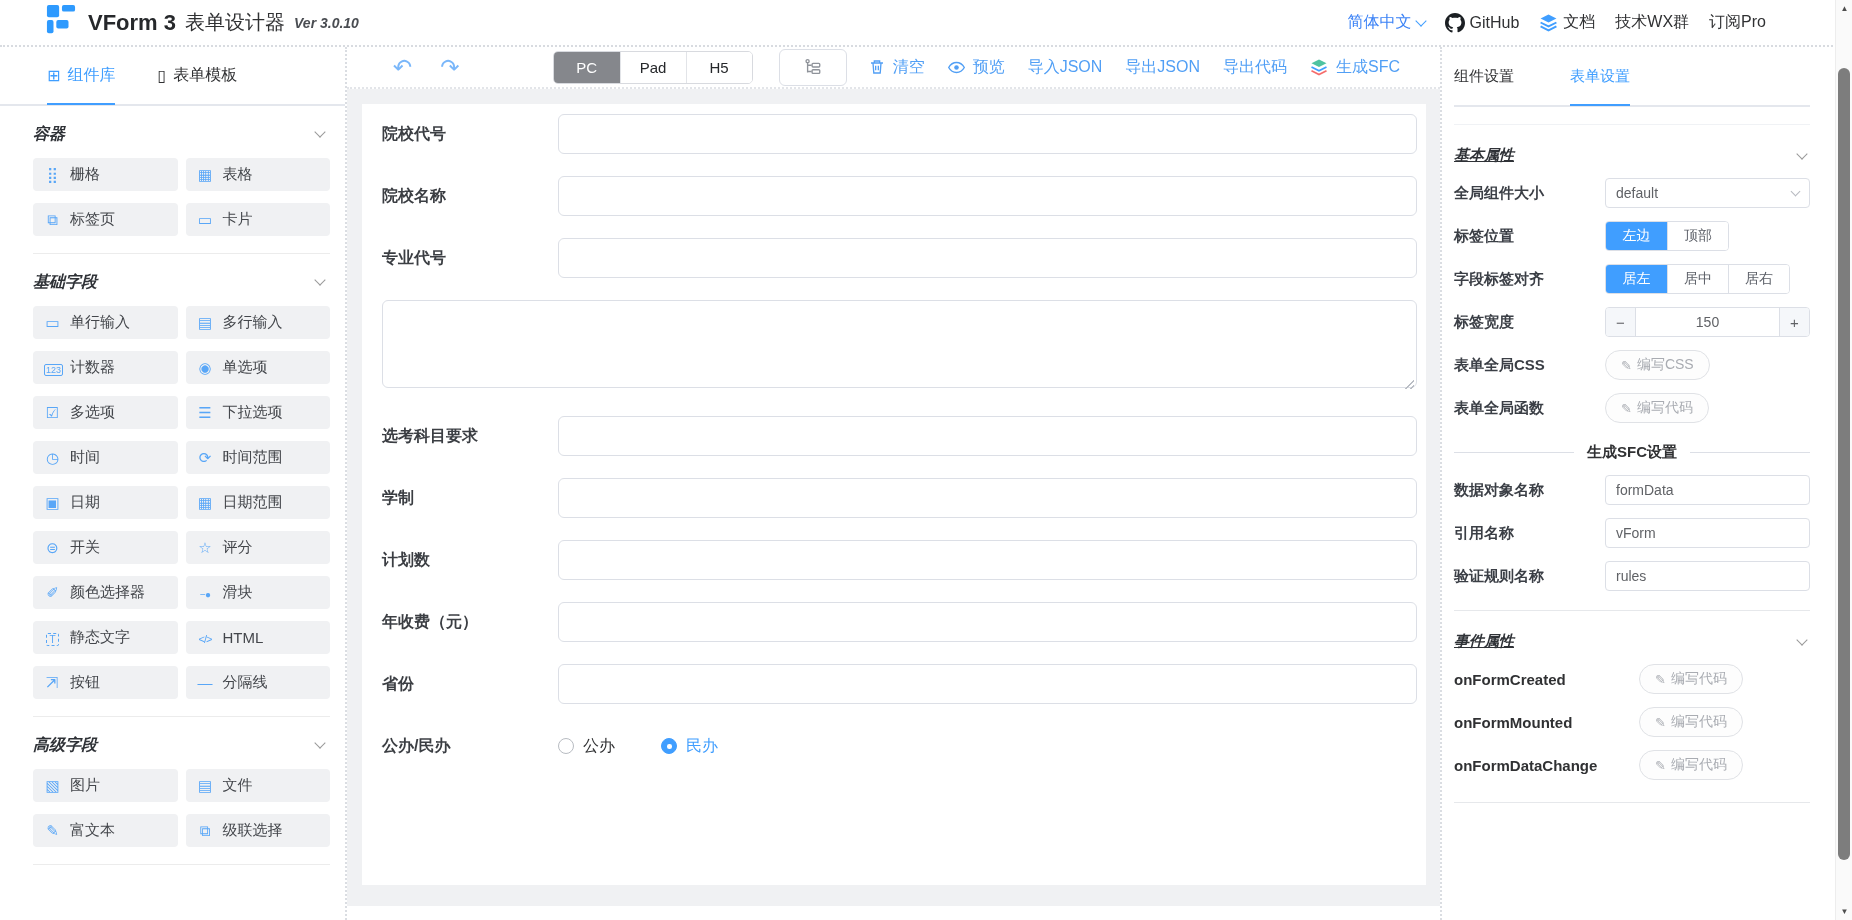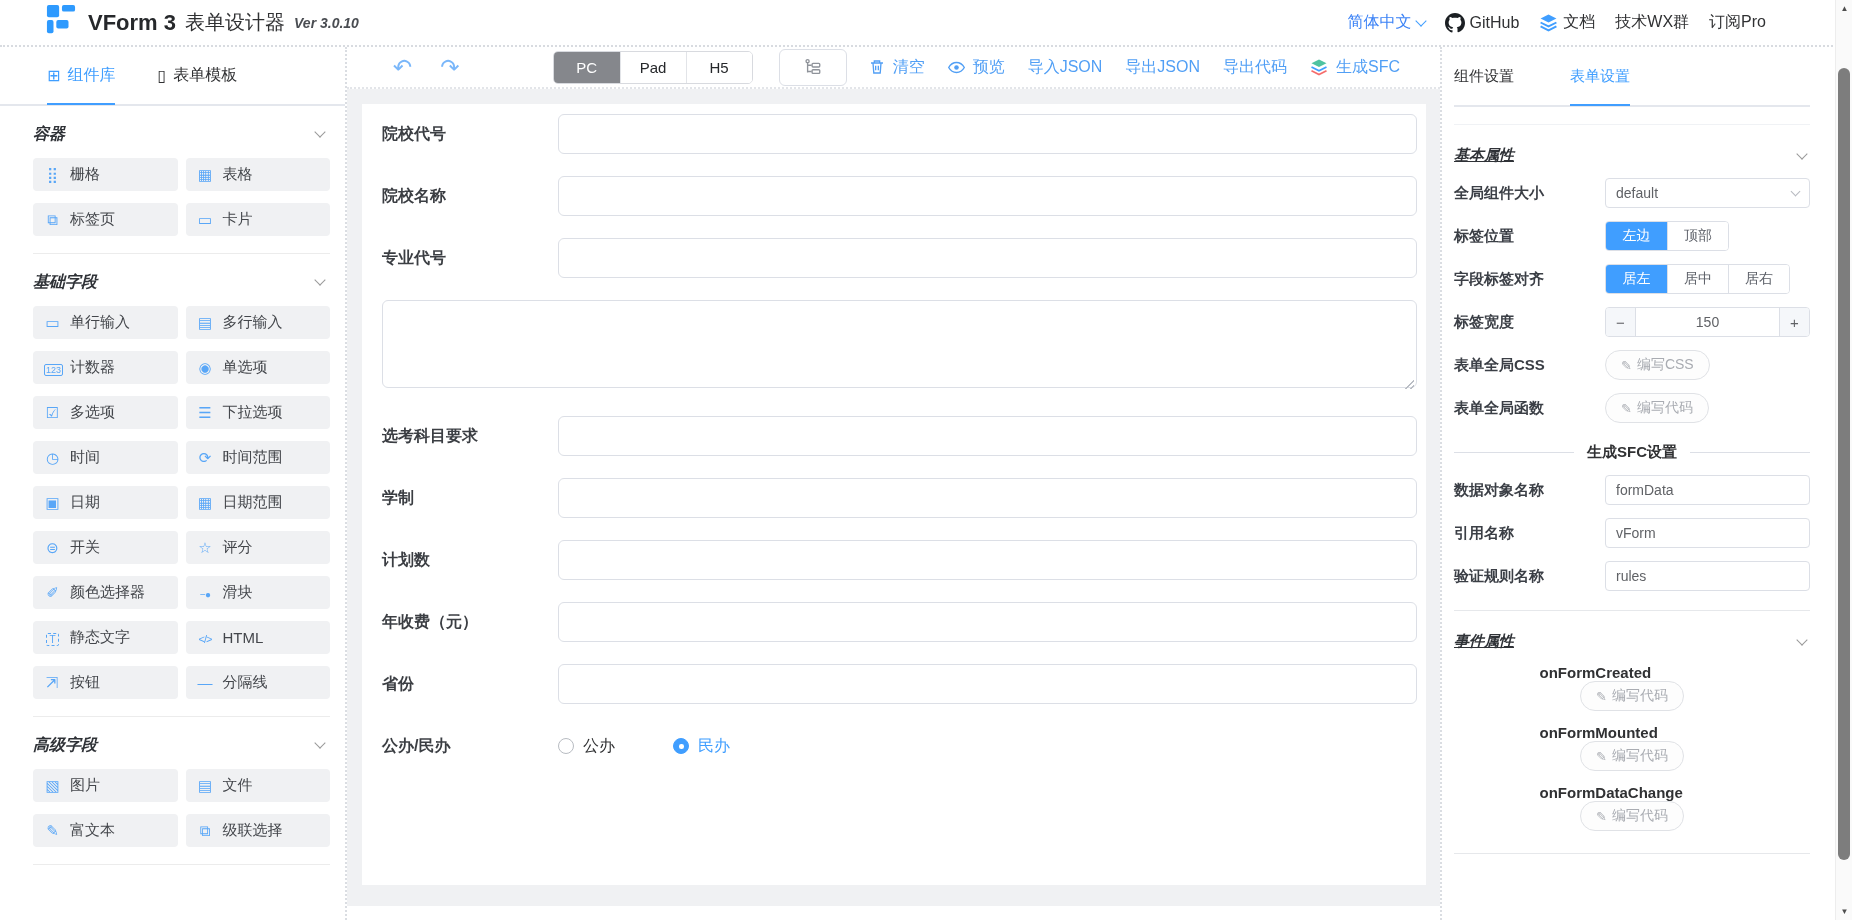--- a/index.html
+++ b/index.html
@@ -77,21 +77,21 @@
   .frow.ta .flabel { align-items:flex-start; padding-top:10px; }
   .fctl { flex:1; position:relative; }
   .finput { width:100%; height:40px; border:1px solid #dcdfe6; border-radius:6px; background:#fff; outline:none;
             font:inherit; padding:0 12px; color:#606266; }
   .ftextarea { width:100%; height:88px; border:1px solid #dcdfe6; border-radius:6px; background:#fff;
                resize:none; outline:none; font:inherit; padding:8px 12px; }
   .ta-grip { position:absolute; right:3px; bottom:3px; width:10px; height:10px;
              background:repeating-linear-gradient(-45deg,transparent 0 2px,#b9bdc4 2px 3.2px);
              clip-path:polygon(100% 0,100% 100%,0 100%); }
   .frow.radio { height:40px; align-items:center; }
-  .ropts { display:flex; align-items:center; gap:58px; }
+  .ropts { display:flex; align-items:center; gap:46px; }
   .ropt { display:flex; align-items:center; gap:9px; font-size:16px; color:#303133; cursor:pointer; }
   .rdot { width:16px; height:16px; border-radius:50%; border:1px solid #b8bcc2; background:#fff; }
   .ropt.on { color:#409EFF; }
   .ropt.on .rdot { border-color:#409EFF; background:#409EFF; position:relative; }
   .ropt.on .rdot::after { content:""; position:absolute; left:5px; top:5px; width:4.5px; height:4.5px;
                           border-radius:50%; background:#fff; }
 
   
   .right { width:412px; border-left:2px dotted #dadde2; padding:0 42px 0 12px; overflow:hidden; }
   .rtabs { height:60px; display:flex; align-items:center; gap:56px; border-bottom:2px solid #e4e7ed; }
@@ -122,21 +122,21 @@
   .stval { flex:1; display:flex; align-items:center; justify-content:center; font-size:14px; color:#606266; }
   .pill { height:30px; padding:0 15px; border:1px solid #e0e2e6; border-radius:15px; background:#fdfdfd;
           color:#a9acb2; font-size:14px; display:inline-flex; align-items:center; gap:5px; cursor:pointer; }
   .pill .pi { font-size:13px; }
   .rtext { width:100%; height:30px; border:1px solid #dcdfe6; border-radius:4px; font:inherit; font-size:14px;
            color:#606266; padding:0 10px; outline:none; }
   .rdivider-text { margin-top:20px; display:flex; align-items:center; }
   .rdivider-text .line { flex:1; border-top:1px solid #dcdfe6; }
   .rdivider-text .txt { padding:0 13px; font-size:15px; font-weight:600; color:#303133; }
   .rplain-divider { border-top:1px solid #e6e8eb; margin-top:19px; }
-  .erow { margin-top:13px; display:flex; align-items:center;flex-direction:column; }
+  .erow { margin-top:13px; display:flex; align-items:center; }
   .elabel { width:185px; font-size:15px; font-weight:bold; color:#303133; }
 
   
   .sb { position:absolute; right:0; top:0; bottom:0; width:17px; background:#fafafa;
         border-left:1px solid #ededed; }
   .sb-arrow { position:absolute; left:0; width:17px; height:17px; display:flex; align-items:center;
               justify-content:center; font-size:8px; color:#4d4d4d; cursor:pointer; }
   .sb-arrow.up { top:0; } .sb-arrow.down { bottom:0; }
   .sb-thumb { position:absolute; left:2px; top:68px; width:12px; height:792px; background:#7d7d7d;
               border-radius:6px; cursor:pointer; }

